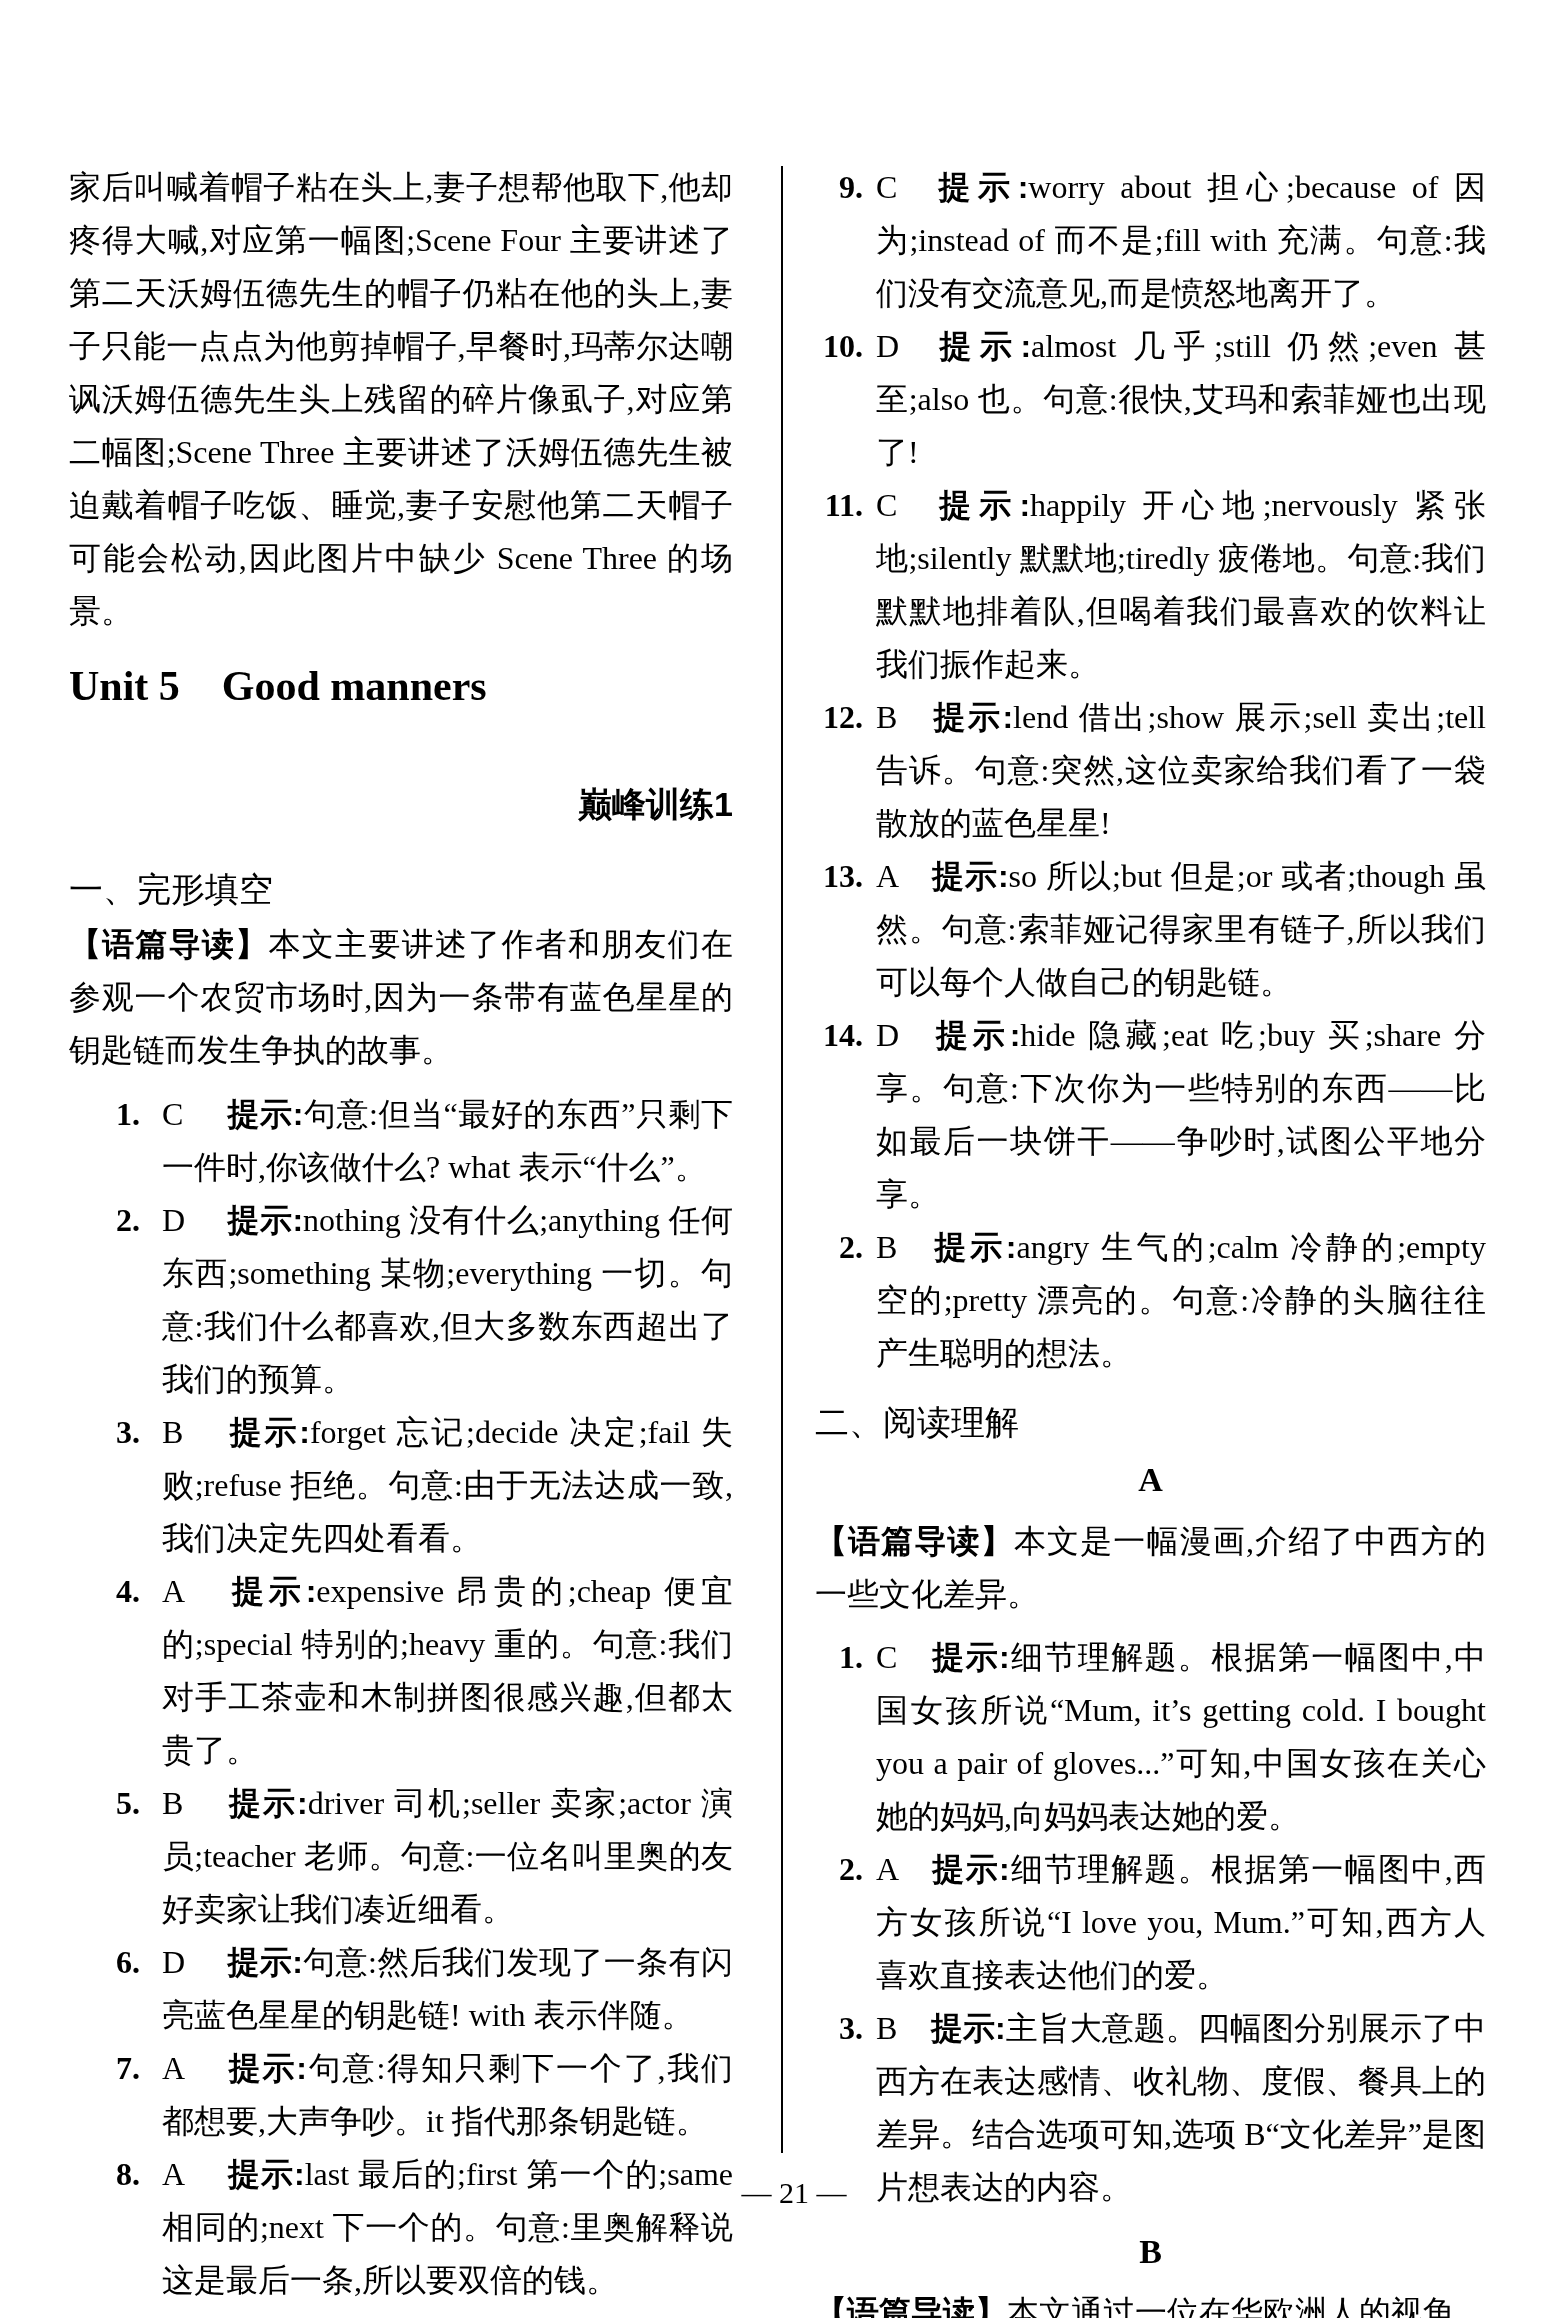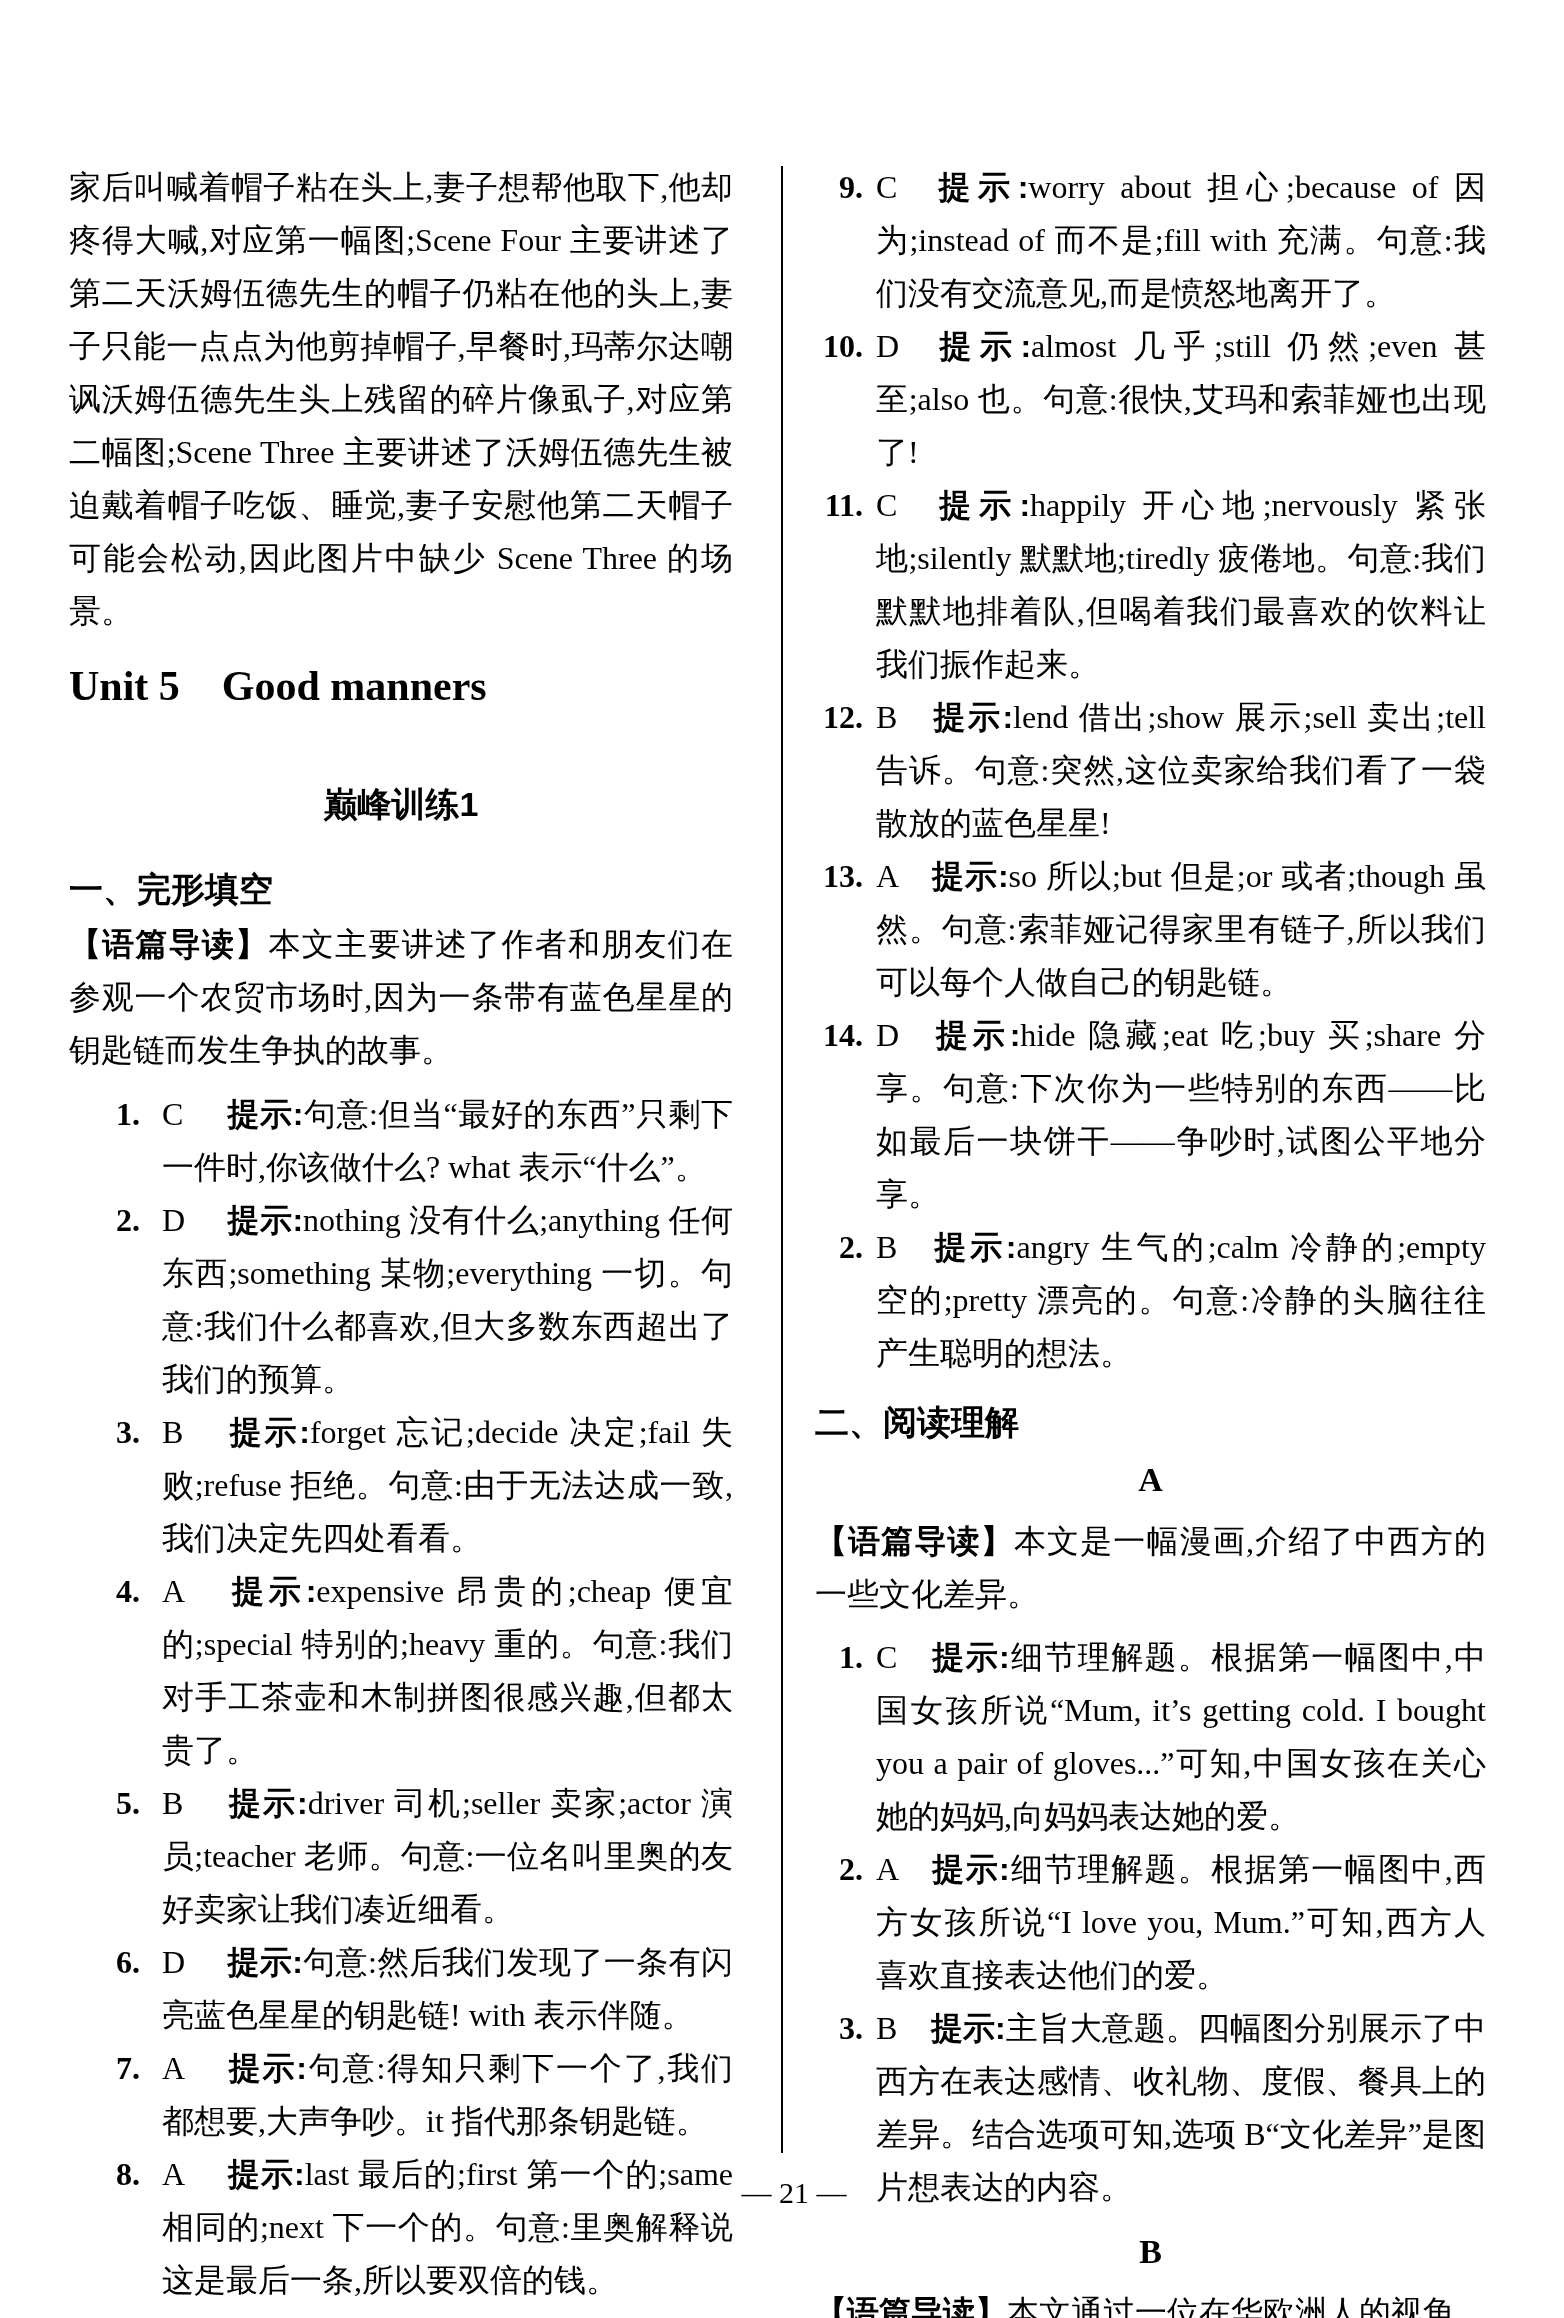--- a/index.html
+++ b/index.html
@@ -12,26 +12,26 @@
   .divider{position:absolute;left:781px;top:166px;width:2px;height:1987px;background:#000;}
   .col{position:absolute;top:161px;font-size:32px;line-height:53px;text-align:justify;}
   .col-left{left:69px;width:664px;}
   .col-right{left:815px;width:671px;}
   .cont{margin:0;}
   .unit-heading{
     margin:25px 0 0 0;text-align:left;font-weight:bold;
     font-size:42px;line-height:47px;
   }
   .training-heading{
-    margin:74px 0 0 0;text-align:center;font-weight:bold;
+    margin:74px 0 0 0;text-align:right;font-weight:bold;
     font-size:34px;line-height:40px;
     font-family:"Liberation Sans","DejaVu Sans",sans-serif;
   }
   .section-title{
-    margin:45px 0 0 0;font-weight:bold;font-size:34px;line-height:40px;
+    margin:45px 0 0 0;font-weight:normal;font-size:34px;line-height:40px;
     font-family:"Liberation Sans","DejaVu Sans",sans-serif;
     text-align:left;
   }
   .col-right .section-title{margin-top:22.4px;}
   .intro{margin:9.2px 0 10.5px 0;}
   .intro-label{font-family:"Liberation Sans","DejaVu Sans",sans-serif;font-weight:bold;}
   .passage-label{margin:12px 0 0 0;text-align:center;font-weight:bold;font-size:34px;line-height:51px;}
   .item{margin:0;}
   .col-left .item{margin-left:47px;padding-left:46px;text-indent:-46px;}
   .col-left .item .num{display:inline-block;width:46px;text-indent:0;}

